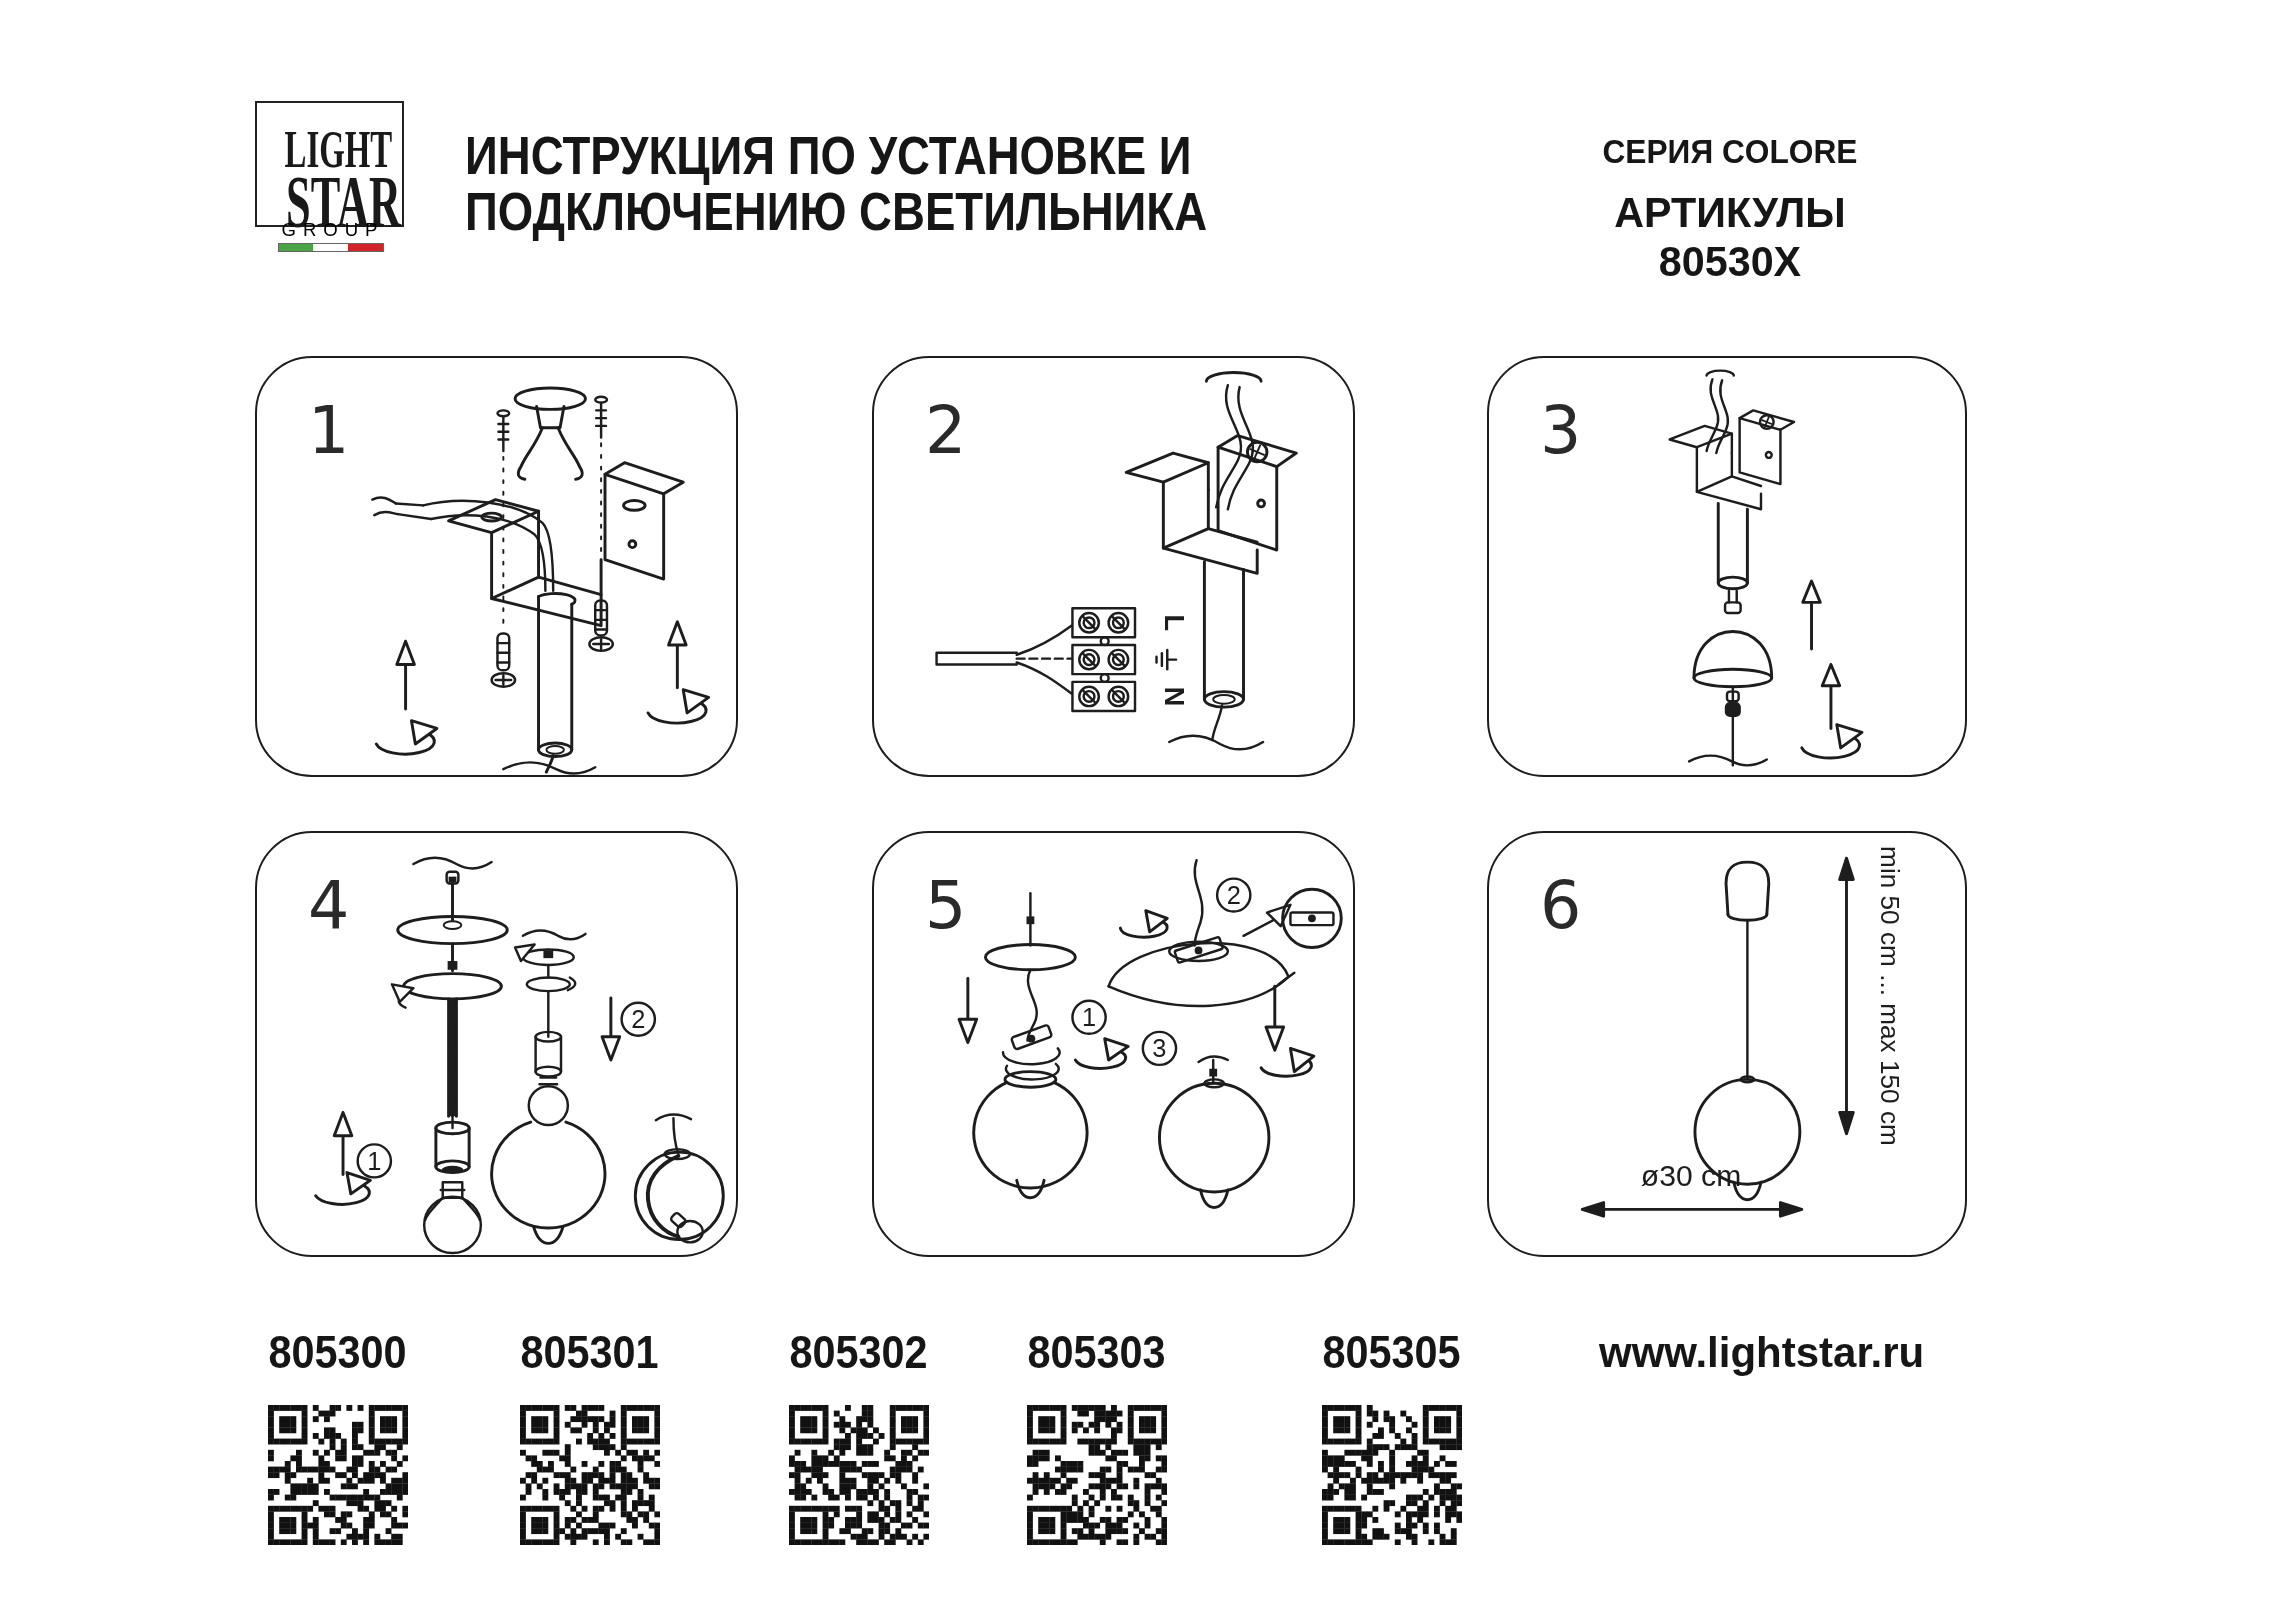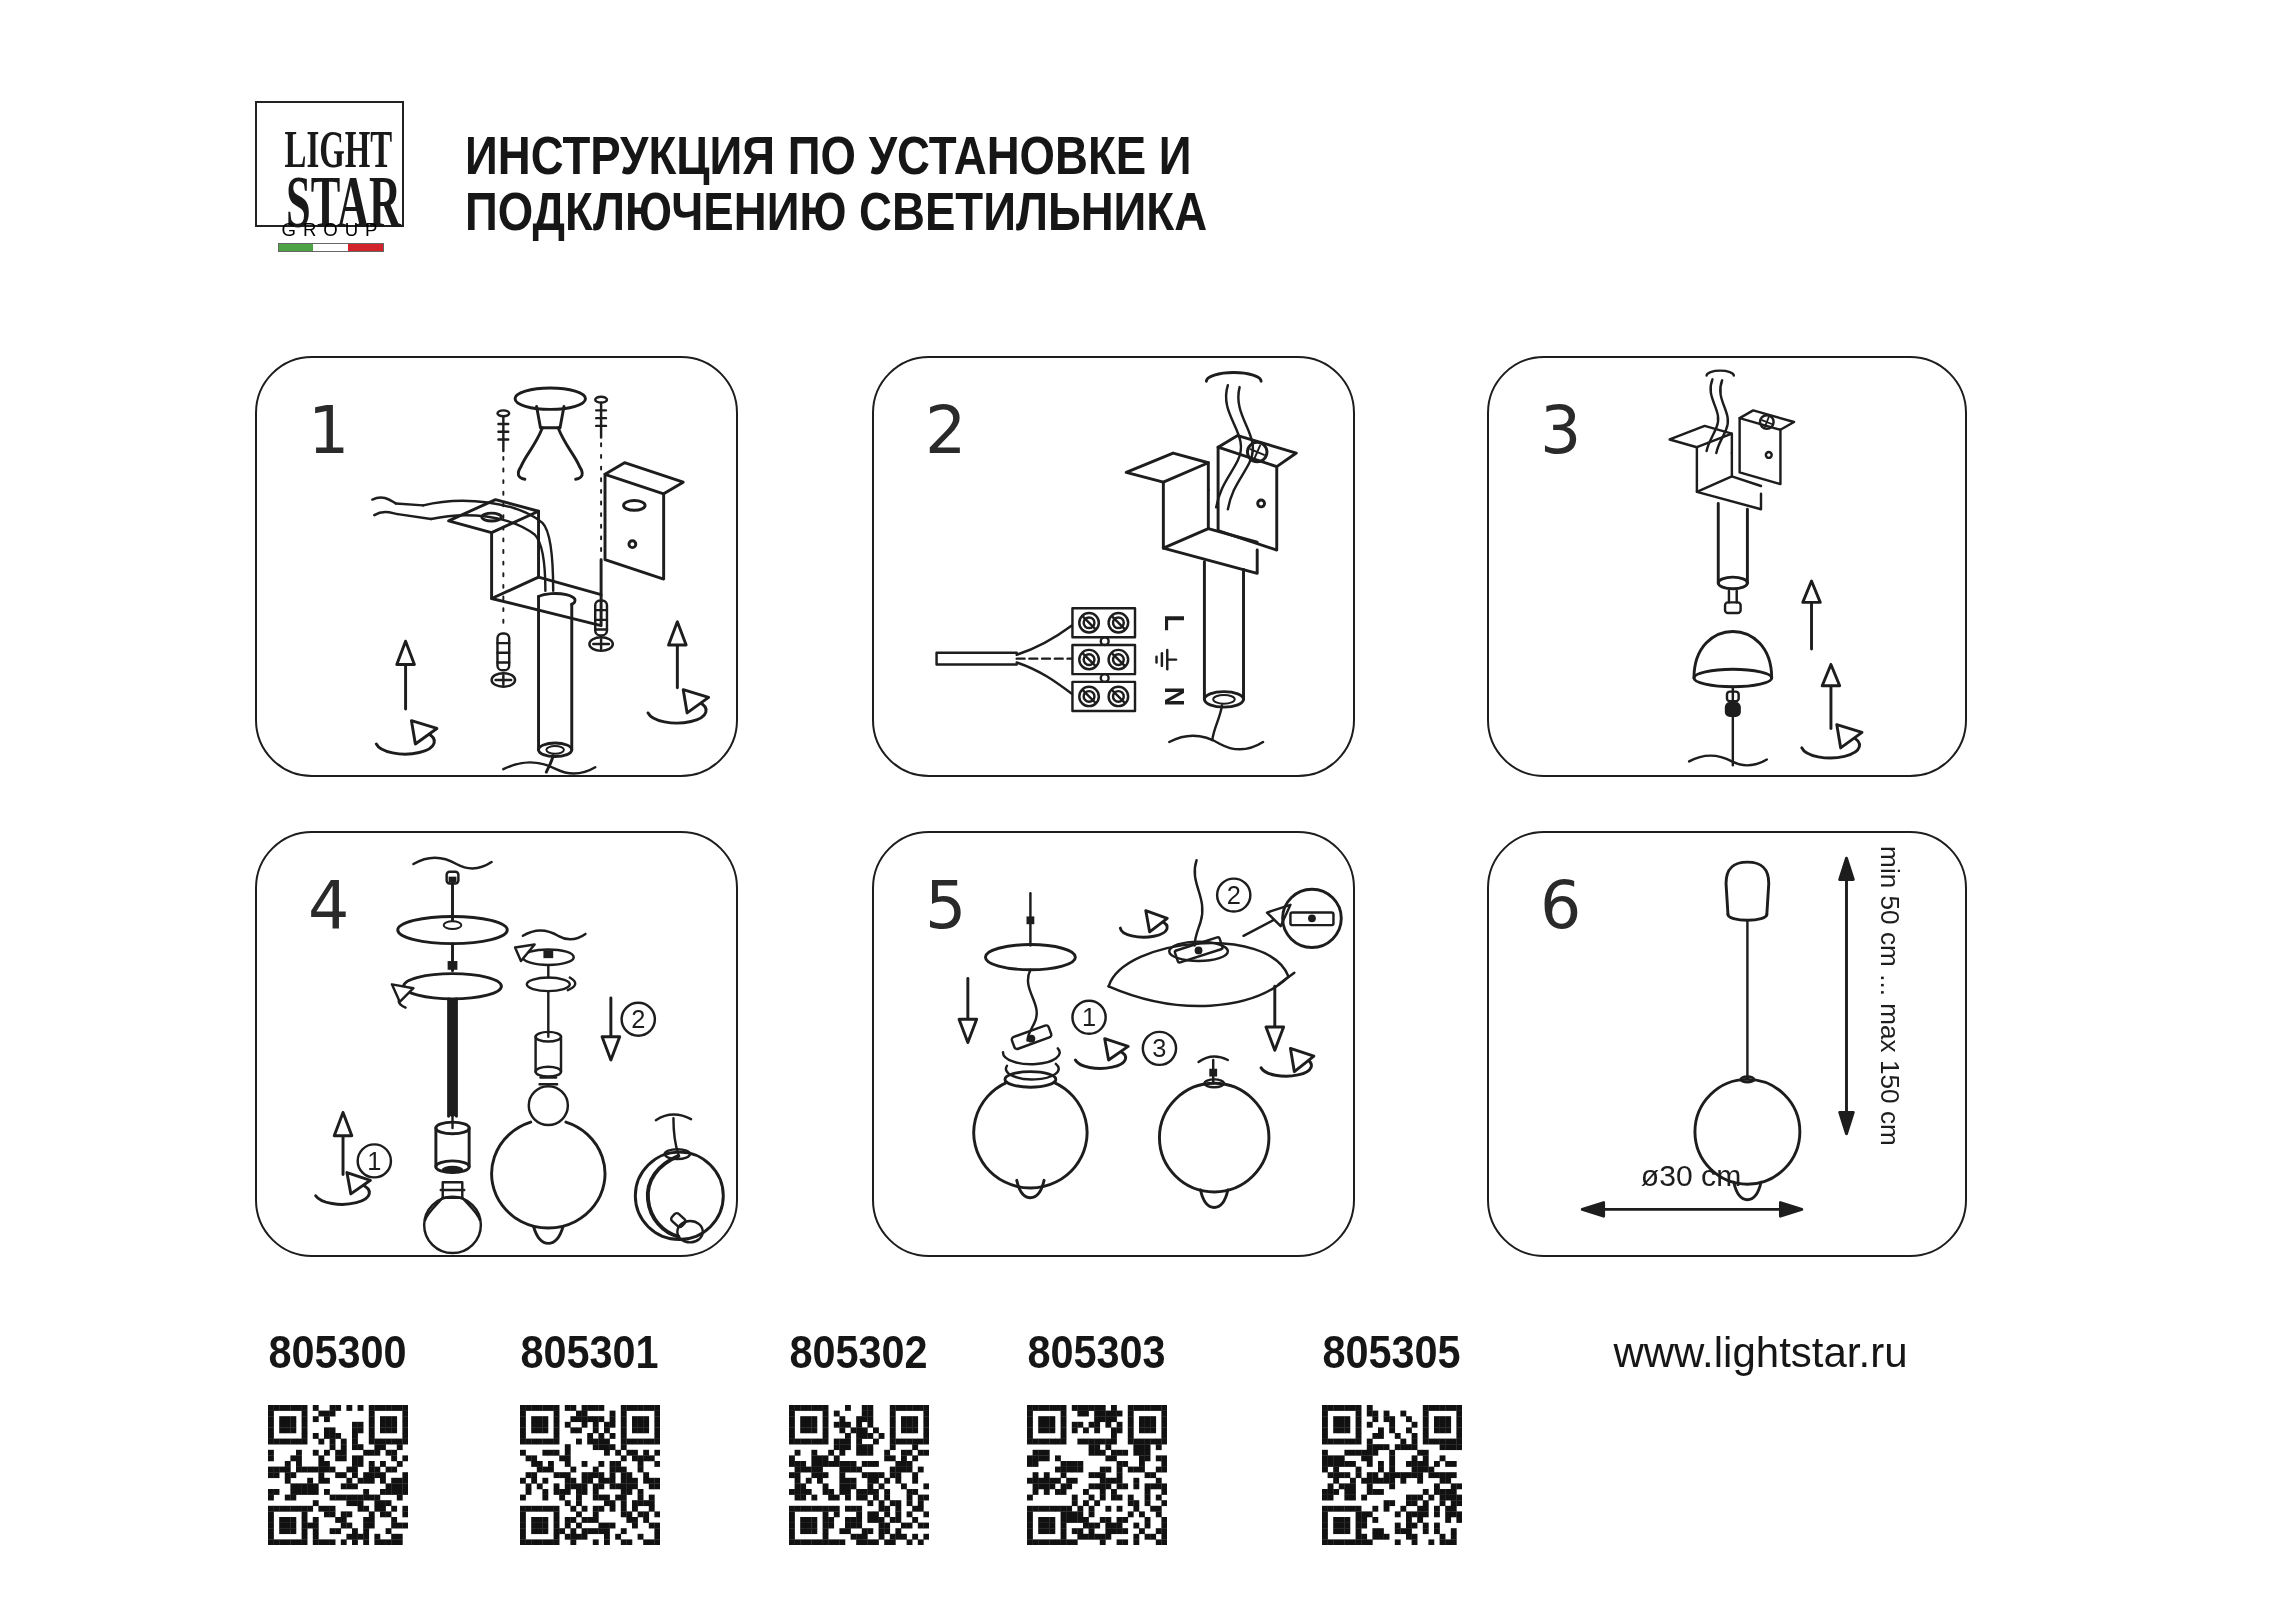--- a/index.html
+++ b/index.html
@@ -33,22 +33,22 @@
   .panel-num{position:absolute;left:51px;top:35px;font-size:65px;font-family:"DejaVu Sans",sans-serif;color:#2a2a2a;}
   .panel svg.art{position:absolute;left:0;top:0;width:100%;height:100%;}
   .art *{vector-effect:none;}
   .art{stroke:#1d1d1d;fill:none;stroke-width:3;stroke-linecap:round;stroke-linejoin:round;}
   .art text{stroke:none;fill:#1d1d1d;font-family:"Liberation Sans",sans-serif;}
 
   
   .article-col{position:absolute;top:1325px;width:157px;text-align:center;}
   .article-num{font-size:46px;font-weight:700;color:#161616;transform:scaleX(.90);transform-origin:center;white-space:nowrap;}
   .qr{display:block;margin:25.5px auto 0;width:140px;height:140px;background:#fff;}
-  .website{position:absolute;left:1599px;top:1329px;width:323px;text-align:center;
-           font-size:42px;font-weight:400;color:#161616;}
+  .website{position:absolute;left:1599px;top:1329px;width:323px;text-align:left;
+           font-size:42px;font-weight:700;color:#161616;}
 </style>
 </head>
 <body>
 
 <div class="page">
 
   <div class="logo">
     <div class="logo-word logo-light">LIGHT</div>
     <div class="logo-word logo-star">STAR</div>
     <div class="logo-group">GROUP</div>
@@ -57,20 +57,24 @@
       <span id="flag-white" style="background: rgb(255, 255, 255);"></span>
       <span id="flag-red" style="background: rgb(210, 35, 42);"></span>
     </div>
   </div>
 
   <div class="title">
     <div>ИНСТРУКЦИЯ ПО УСТАНОВКЕ И</div>
     <div>ПОДКЛЮЧЕНИЮ СВЕТИЛЬНИКА</div>
   </div>
 
+  <div class="series-block">
+    <div class="series-line1">СЕРИЯ COLORE</div>
+    <div class="series-line2">АРТИКУЛЫ 80530X</div>
+  </div>
 
   <div class="panel p1">
     <span class="panel-num">1</span>
     <svg class="art" viewBox="0 0 490 430" preserveAspectRatio="none">
       <g>
         <ellipse cx="300" cy="42" rx="36" ry="11"></ellipse>
         <path d="M286,50 L290,72 L310,72 L314,50"></path>
         <path d="M292,72 C284,92 276,98 270,112 M270,112 q-7,11 4,13"></path>
         <path d="M308,72 C316,92 324,98 330,112 M330,112 q7,11 -4,13"></path>
       </g>

